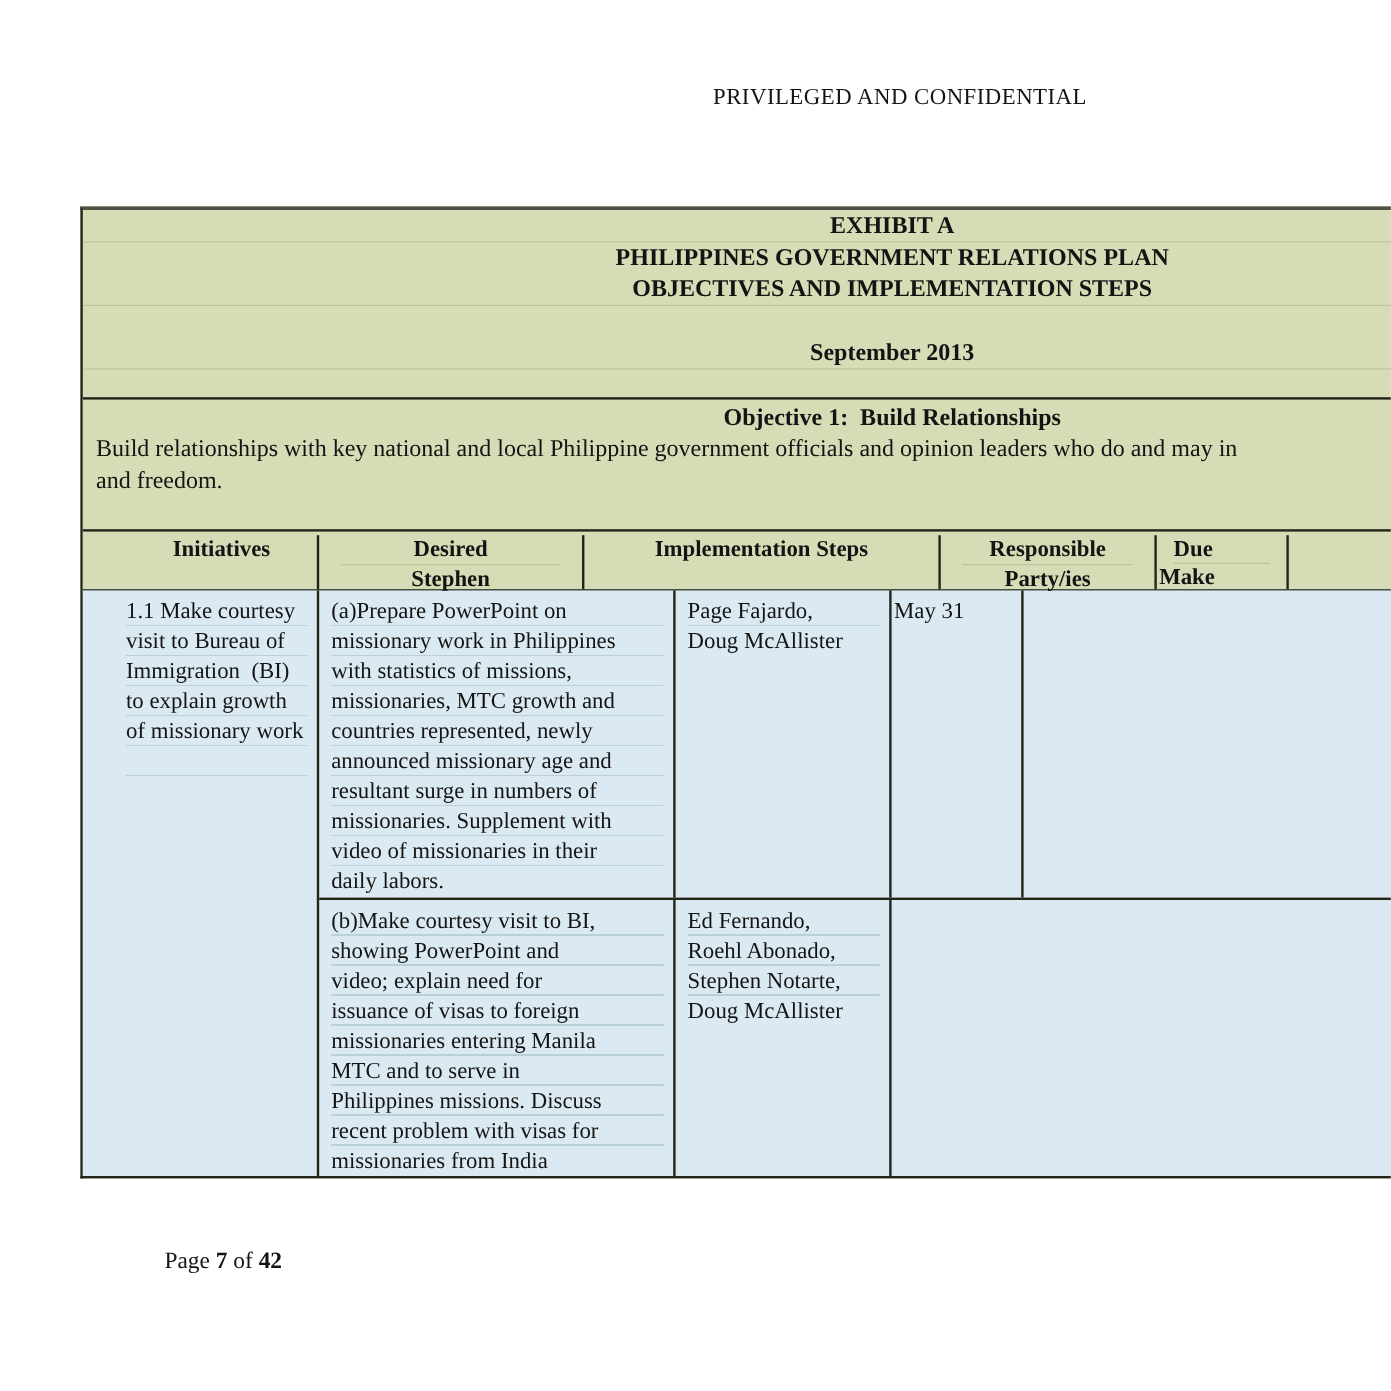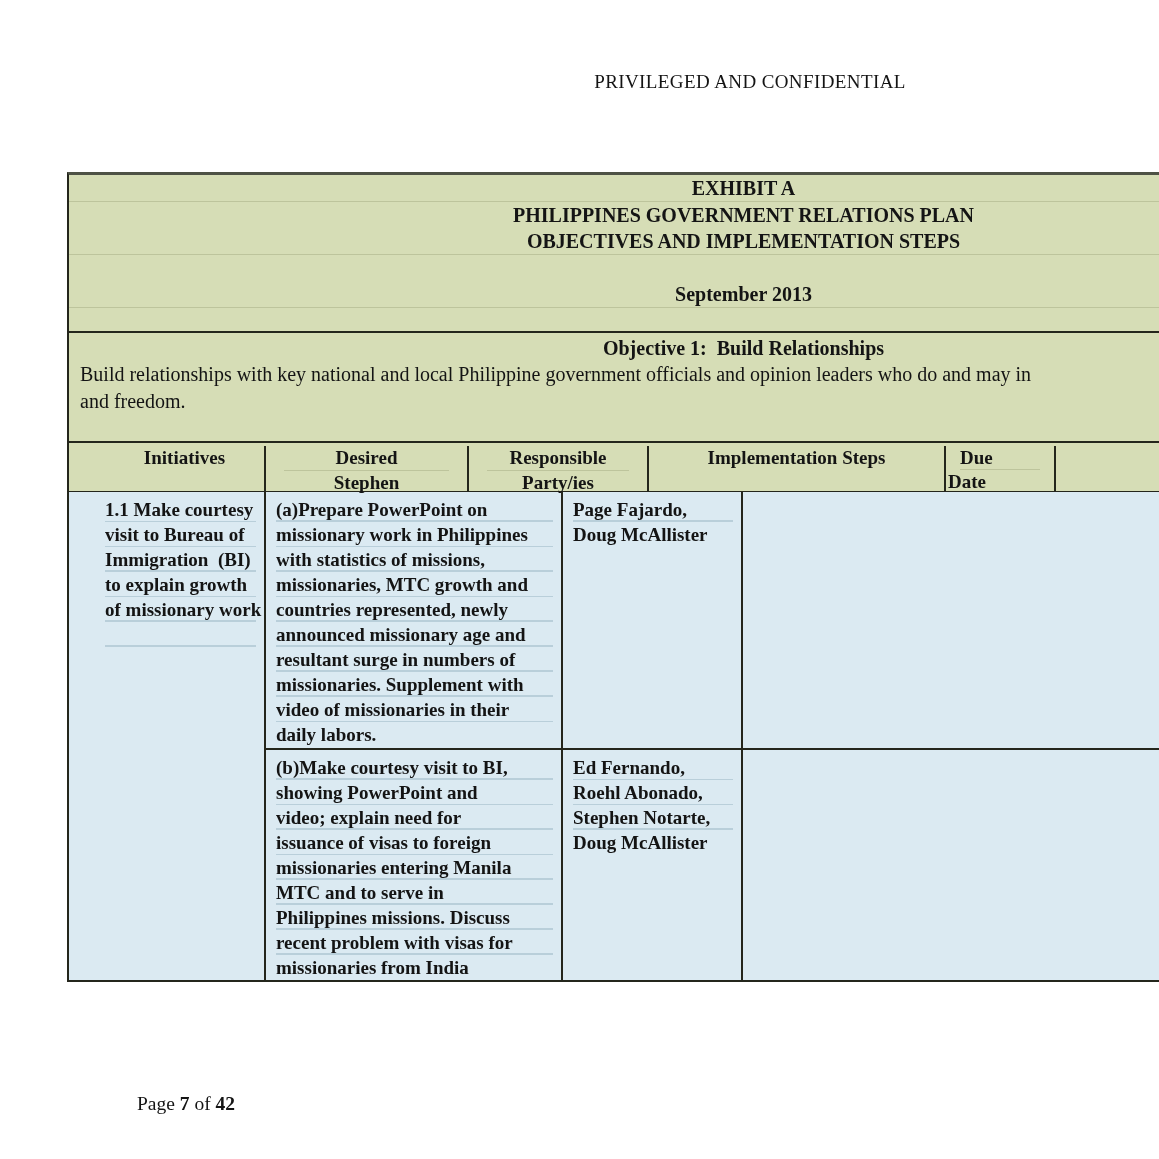--- a/index.html
+++ b/index.html
@@ -29,37 +29,37 @@
   .header-row { display:flex; border-top:2px solid #24261c; background:#d6ddb6;
                 font-weight:bold; font-size:19px; height:50px; padding-top:3px; }
   .h-cell { border-right:2px solid #24261c; text-align:center; line-height:23px; }
   .h-line { display:block; }
   .h-underline { border-bottom:1px solid #bdc49c; }
   .hu-pad { margin:0 18px; padding-bottom:1px; }
 
   
   .body-wrap { display:flex; border-top:1px solid #24261c; background:#dbeaf2;
                font-size:19px; line-height:25px; }
-  .cell { border-right:2px solid #24261c; padding:5px 8px 0 10px;font-weight:bold; }
-  .c1 { width:197px;padding-left:36px; } .c2 { width:203px; } .c3 { width:297px; }
+  .cell { border-right:2px solid #24261c; padding:5px 8px 0 10px; }
+  .c1 { width:197px;padding-left:36px; } .c2 { width:221px; } .c3 { width:297px; }
   .c4 { width:180px; } .c5 { width:110px; text-align:left; padding-left:2px; padding-right:2px; }
   .c6 { flex:1; border-right:none; }
   .right-wrap { flex:1; display:flex; flex-direction:column; }
   .subrow { display:flex; }
   .subrow-a { height:256px; }
   .subrow-b { height:232px; border-top:2px solid #24261c; }
 
   .pre { white-space:pre; }
   .ruled { background-image:repeating-linear-gradient(to bottom,
              rgba(0,0,0,0) 0px, rgba(0,0,0,0) 23.5px, #b9cfda 23.5px, #b9cfda 25px);
            background-repeat:no-repeat; background-size:100% calc(100% - 24px); }
   .ext1 { min-height:175px; }   
   .ext2 { min-height:274px; }   
 
-  .footer { position:absolute; left:137px; top:1093px; font-size:19.5px; }
+  .footer { position:absolute; left:137px; top:1041px; font-size:19.5px; }
   .footer b { font-weight:bold; }
 </style>
 </head>
 <body>
 
 <div class="page">
 
   <div class="banner">PRIVILEGED AND CONFIDENTIAL</div>
 
   <div class="doc-table">
@@ -76,30 +76,30 @@
     </div>
 
     <div class="header-row">
       <div class="h-cell c1">
           <span class="h-line">Initiatives</span>
         </div>
       <div class="h-cell c2">
           <span class="h-line h-underline hu-pad">Desired</span>
           <span class="h-line">Stephen</span>
         </div>
+      <div class="h-cell c3">
+          <span class="h-line">Implementation Steps</span>
+        </div>
       <div class="h-cell c4">
           <span class="h-line h-underline hu-pad">Responsible</span>
           <span class="h-line">Party/ies</span>
         </div>
-      <div class="h-cell c3">
-          <span class="h-line">Implementation Steps</span>
-        </div>
       <div class="h-cell c5">
           <span class="h-line h-underline" style="margin:0 12px;">Due</span>
-          <span class="h-line">Date</span>
+          <span class="h-line">Make</span>
         </div>
       <div class="h-cell c6">
           <span class="h-line"></span>
         </div>
     </div>
 
     <div class="body-wrap">
       <div class="cell c1">
         <div class="pre ruled ext1">1.1 Make courtesy
 visit to Bureau of
@@ -118,20 +118,23 @@
 countries represented, newly
 announced missionary age and
 resultant surge in numbers of
 missionaries. Supplement with
 video of missionaries in their
 daily labors.</div>
           </div>
           <div class="cell c4">
             <div class="pre ruled">Page Fajardo,
 Doug McAllister</div>
+          </div>
+          <div class="cell c5">
+            <div class="pre ruled">May 31</div>
           </div>
           <div class="cell c6"></div>
         </div>
 
         <div class="subrow subrow-b">
           <div class="cell c3">
             <div class="pre ruled">(b)Make courtesy visit to BI,
 showing PowerPoint and
 video; explain need for
 issuance of visas to foreign

